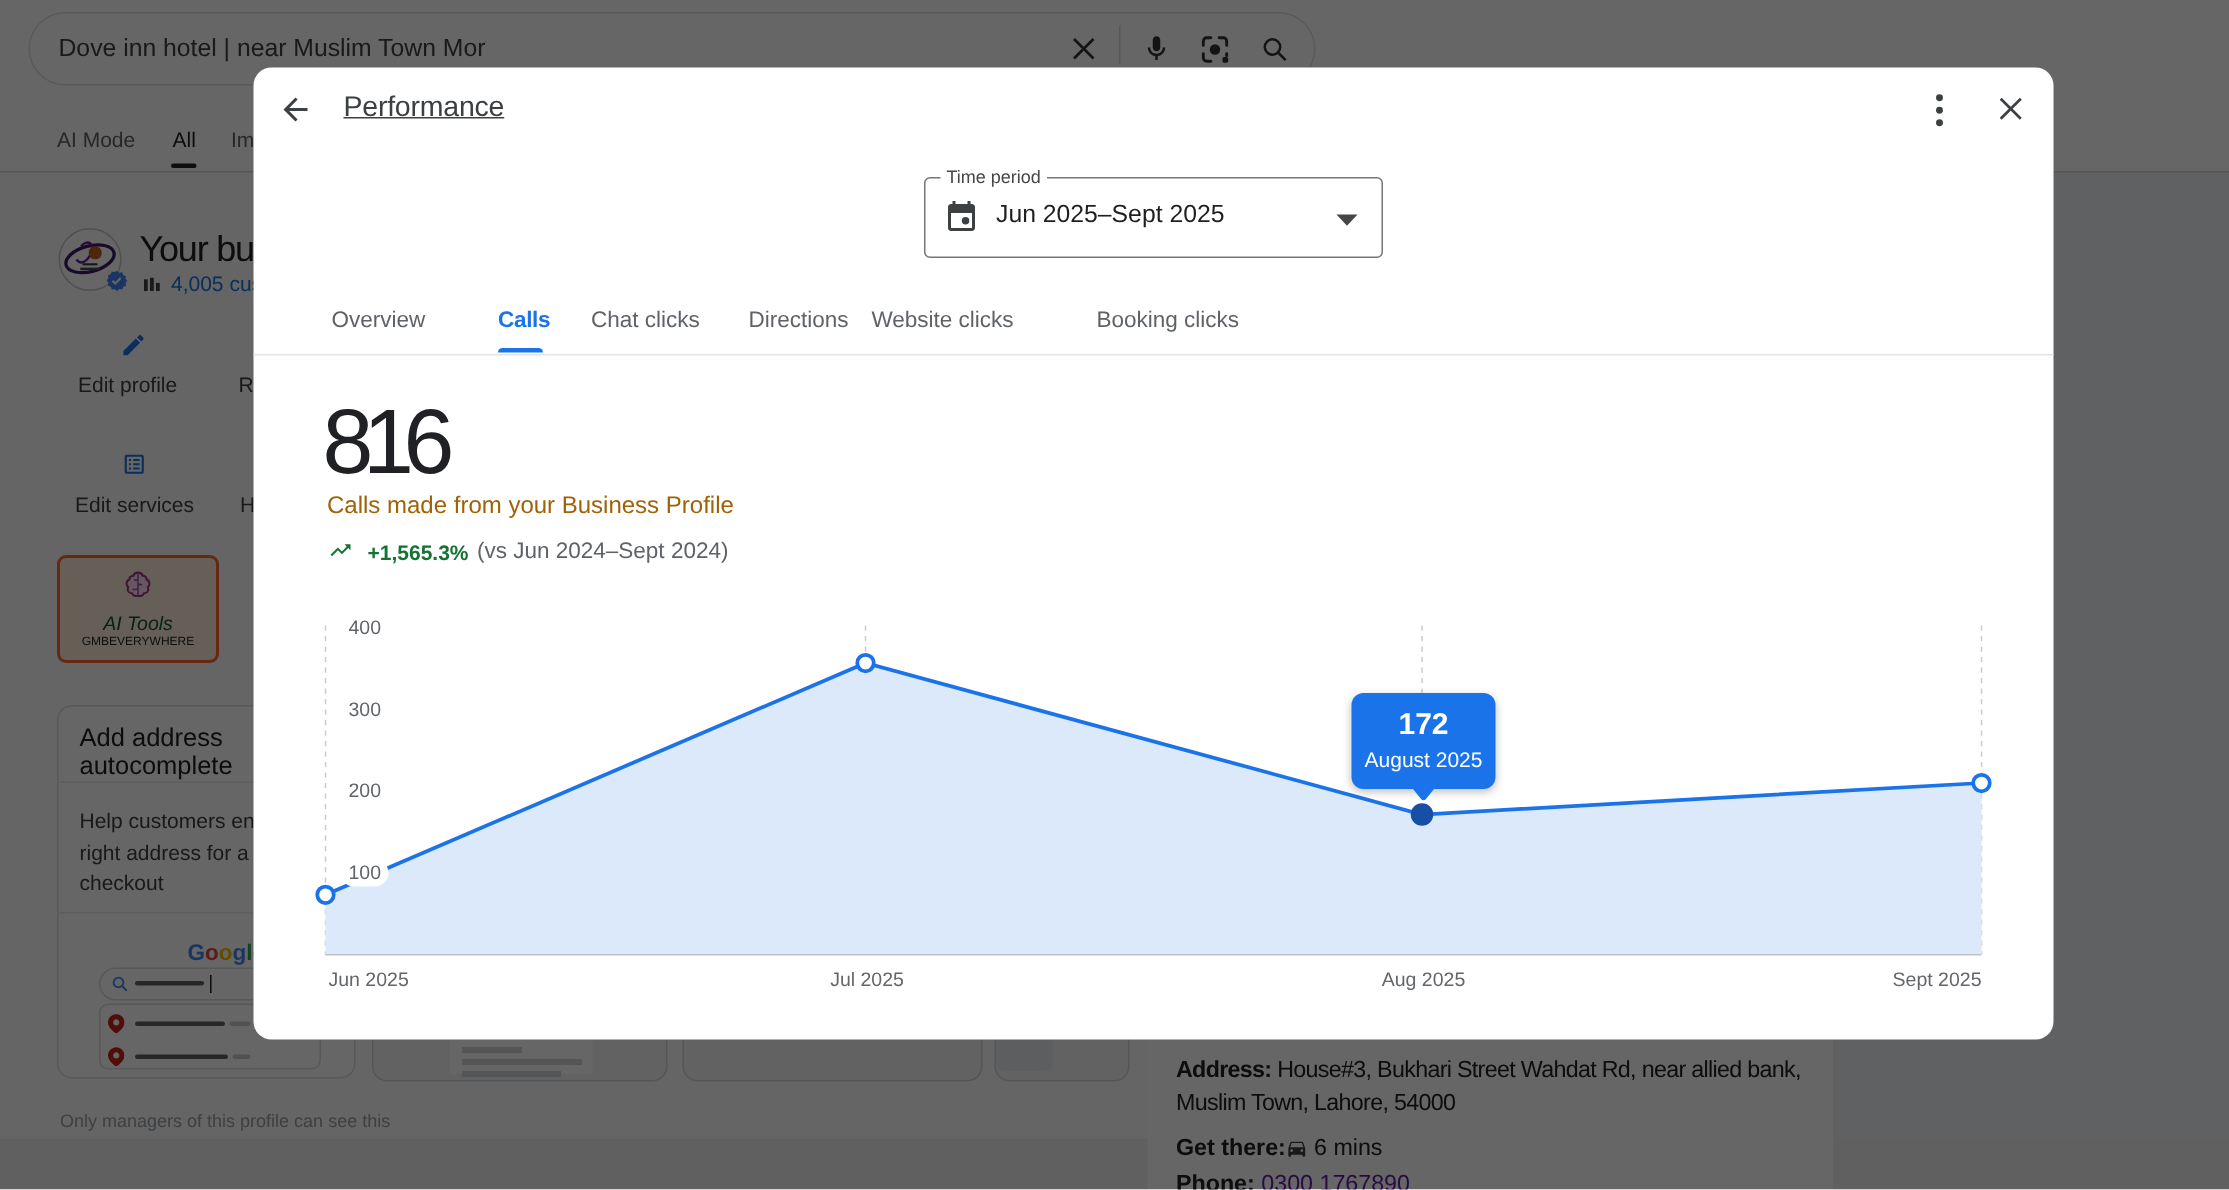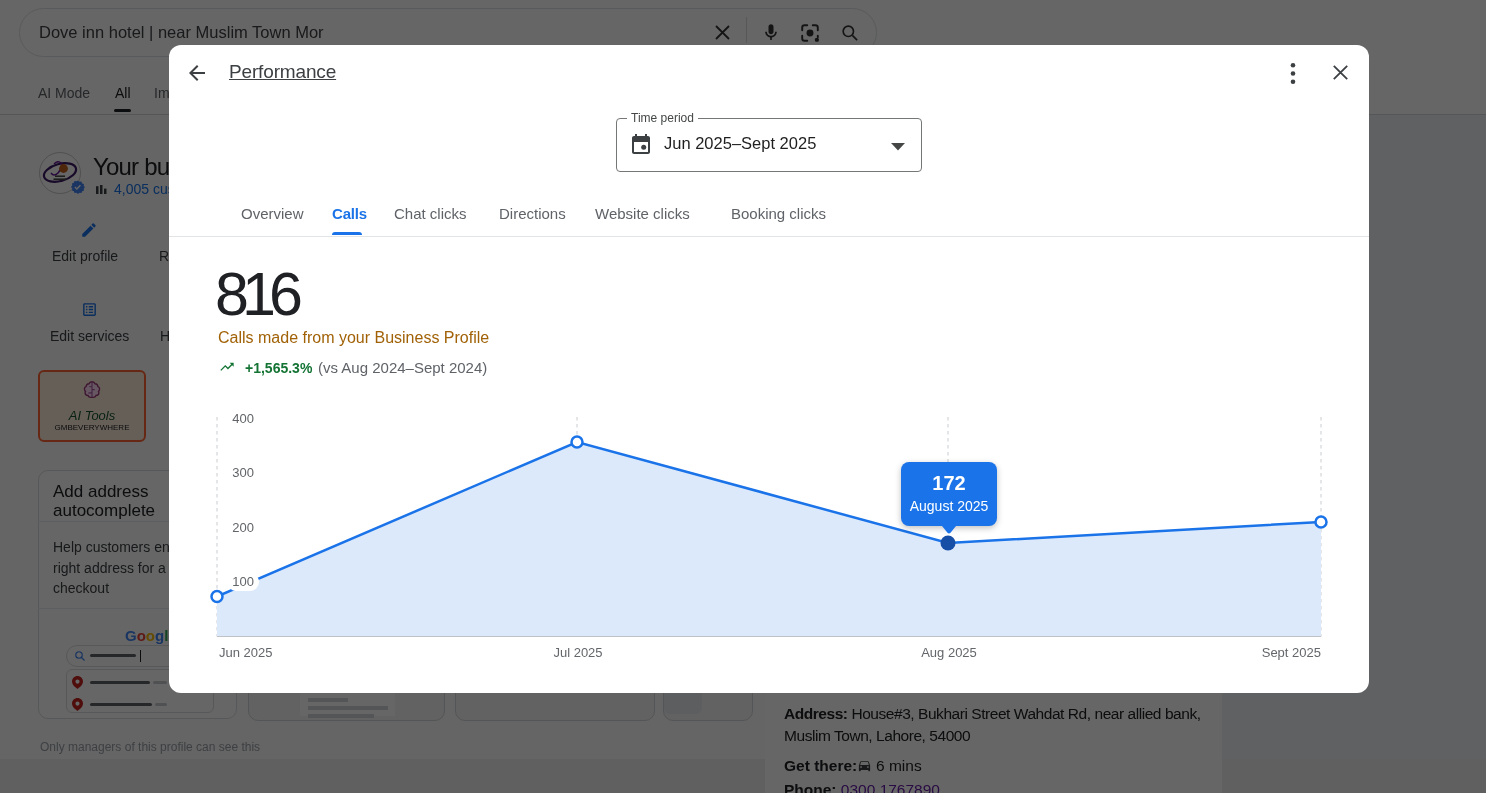--- a/index.html
+++ b/index.html
@@ -161,37 +161,37 @@
   <svg class="abs" style="left:460px;top:87px;" width="24" height="24" viewBox="0 0 24 24">
       <path fill="#3c4043" d="M19 4h-1V2h-2v2H8V2H6v2H5c-1.1 0-2 .9-2 2v14c0 1.1.9 2 2 2h14c1.1 0 2-.9 2-2V6c0-1.1-.9-2-2-2zm0 16H5V10h14v10z"></path>
       <circle cx="14.7" cy="15.2" r="2.5" fill="#3c4043"></circle>
     </svg>
   <div class="abs" style="left:495px;top:89px;font-size:16.5px;color:#1f1f1f;">Jun 2025–Sept 2025</div>
   <svg class="abs" style="left:721px;top:96px;" width="16" height="11" viewBox="0 0 16 11">
       <path d="M1 2 L8 9.5 L15 2 Z" fill="#444746"></path>
     </svg>
 
   <div id="tabs" class="abs" style="left:0;top:160px;width:1200px;height:24px;font-size:15px;color:#5f6368;">
-    <div class="abs" style="left:72px;">Overview</div>
+    <div class="abs" style="left:52px;">Overview</div>
     <div class="abs" style="left:163px;color:#1a73e8;font-weight:bold;letter-spacing:-0.2px;text-align:right;">Calls</div>
     <div class="abs" style="left:225px;">Chat clicks</div>
     <div class="abs" style="left:330px;">Directions</div>
-    <div class="abs" style="left:426px;">Website clicks</div>
+    <div class="abs" style="left:412px;">Website clicks</div>
     <div class="abs" style="left:562px;">Booking clicks</div>
   </div>
   <div class="abs" style="left:163px;top:187px;width:30px;height:3px;background:#1a73e8;border-radius:3px 3px 0 0;"></div>
   <div class="abs" style="left:0;top:191px;width:1200px;height:1px;background:#e3e4e6;"></div>
 
   <div class="abs" style="left:46px;top:214px;font-size:61px;letter-spacing:-6.9px;color:#202124;">816</div>
   <div class="abs" style="left:49px;top:284px;font-size:16px;color:#a16207;">Calls made from your Business Profile</div>
   <svg class="abs" style="left:50px;top:316px;" width="16" height="13" viewBox="0 0 24 18">
       <path fill="#137333" d="M16 2l2.29 2.29-4.88 4.88-4-4L2 12.59 3.41 14l6-6 4 4 6.3-6.29L22 8V2h-6z"></path>
     </svg>
   <div class="abs" style="left:76px;top:315px;font-size:14px;font-weight:bold;color:#137333;">+1,565.3%</div>
-  <div class="abs" style="left:149px;top:314px;font-size:15px;color:#5f6368;">(vs Aug 2024–Sept 2024)</div>
+  <div class="abs" style="left:149px;top:314px;font-size:15px;color:#5f6368;">(vs Jun 2024–Sept 2024)</div>
 
   <svg class="abs" style="left:0;top:0;" width="1200" height="648" viewBox="0 0 1200 648">
     <line x1="48" y1="372" x2="48" y2="591.5" stroke="#c9ccd0" stroke-width="1" stroke-dasharray="3.5,3.5"></line>
     <line x1="408" y1="372" x2="408" y2="591.5" stroke="#c9ccd0" stroke-width="1" stroke-dasharray="3.5,3.5"></line>
     <line x1="779" y1="372" x2="779" y2="591.5" stroke="#c9ccd0" stroke-width="1" stroke-dasharray="3.5,3.5"></line>
     <line x1="1152" y1="372" x2="1152" y2="591.5" stroke="#c9ccd0" stroke-width="1" stroke-dasharray="3.5,3.5"></line>
     <path d="M48 551.5 L408 397 L779 498 L1152 477 L1152 591.5 L48 591.5 Z" fill="#dce9fb"></path>
     <line x1="48" y1="591.5" x2="1152" y2="591.5" stroke="#bfc2c6" stroke-width="1"></line>
     <path d="M48 551.5 L408 397 L779 498 L1152 477" fill="none" stroke="#1a73e8" stroke-width="2.5"></path>
     <text x="85" y="377.5" font-size="13" fill="#616468" text-anchor="end">400</text>

